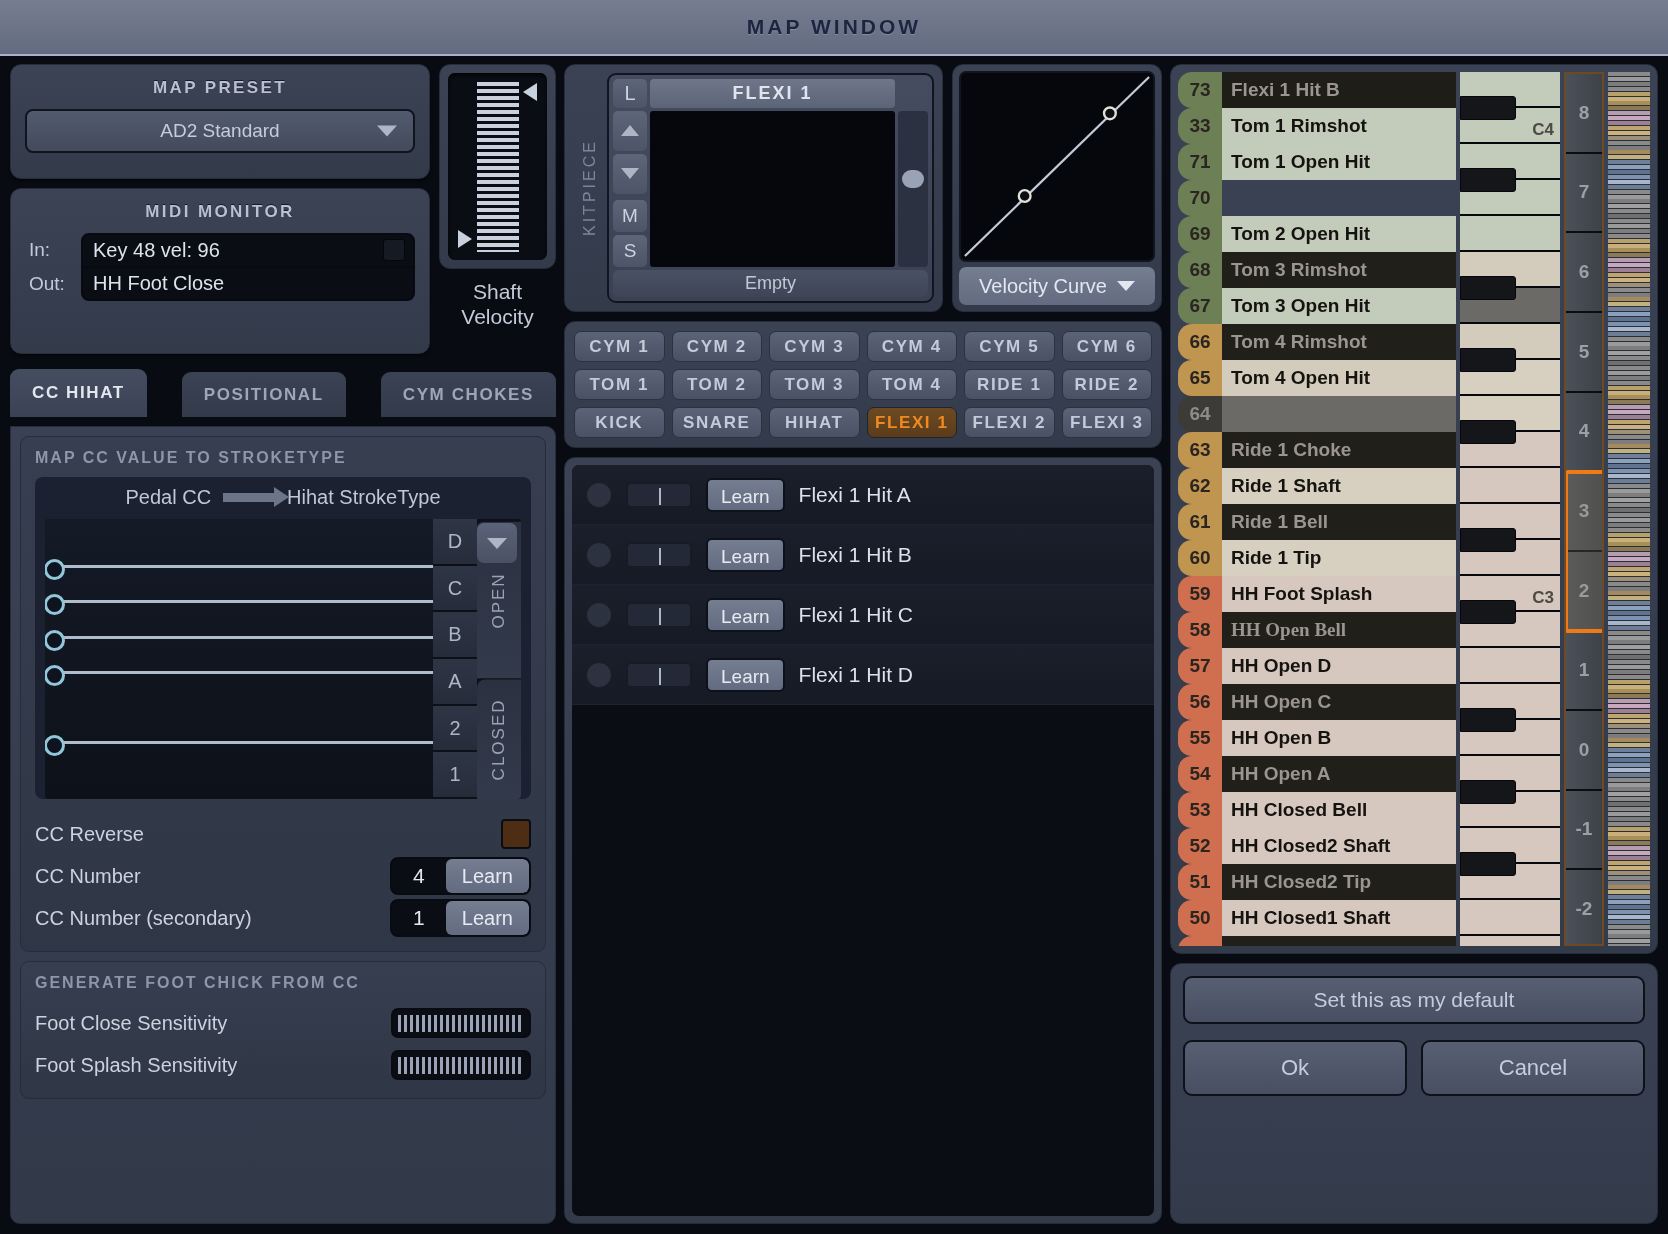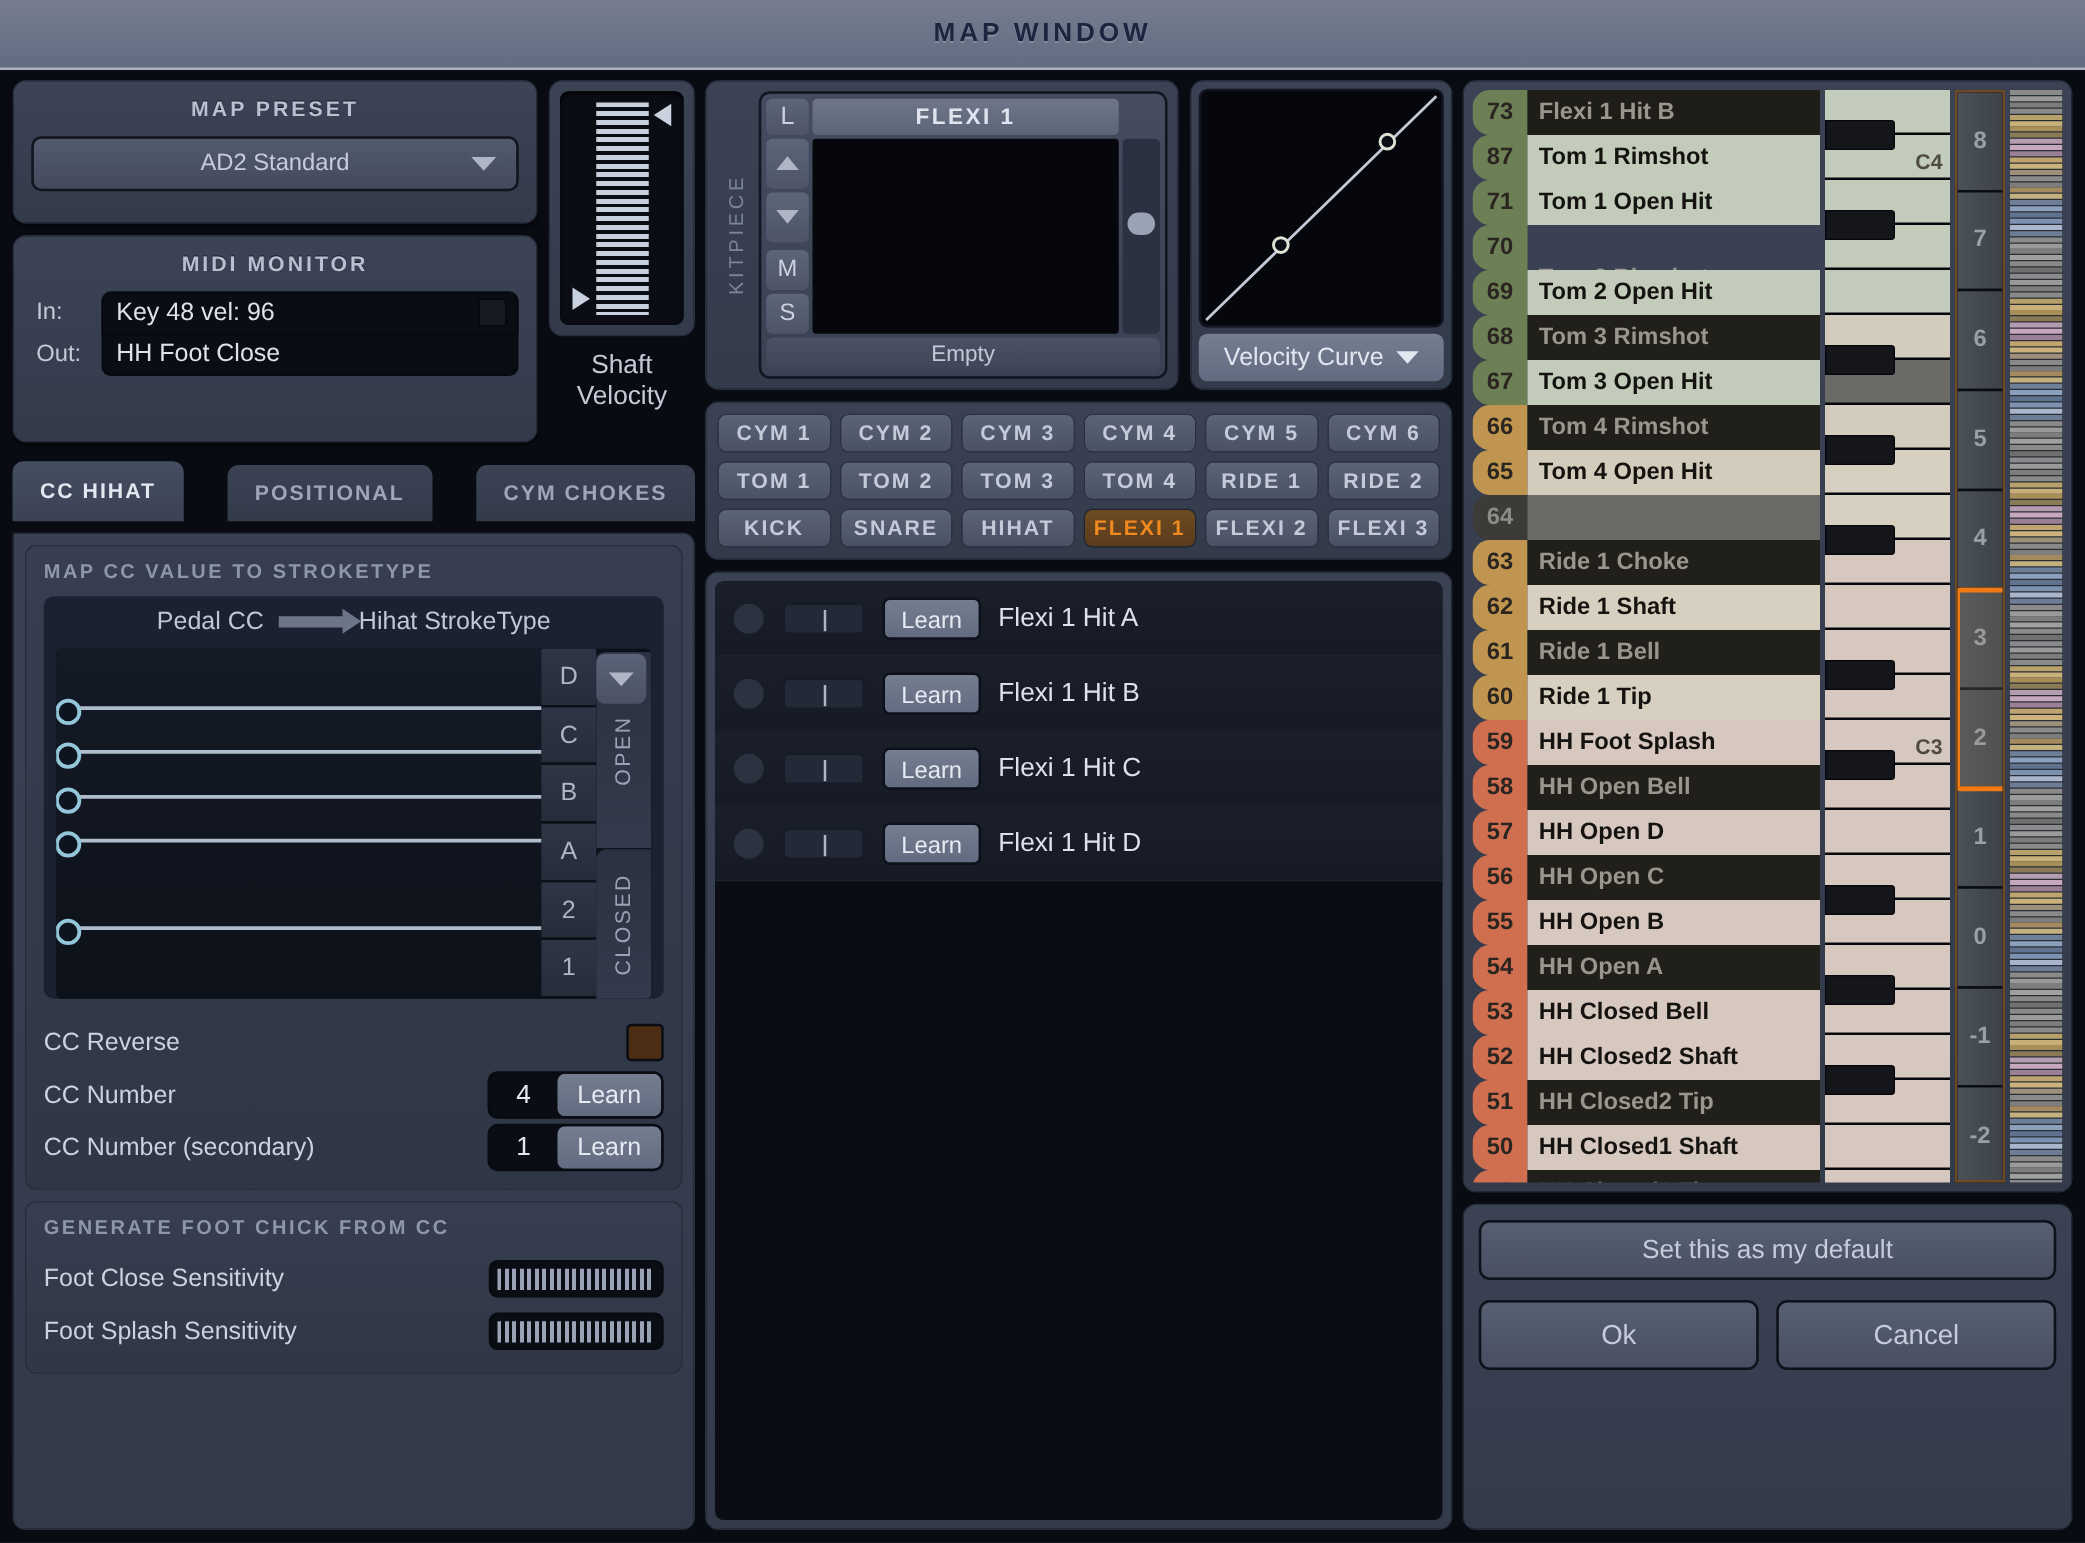--- a/index.html
+++ b/index.html
@@ -658,21 +658,21 @@
 
     <div class="col-right">
 
       <div class="notes-card">
         <div class="notes-list" id="notes">
             <div class="nrow">
               <div class="nnum" style="background: rgb(109, 128, 85);">73</div>
               <div class="nname dark" style="background: rgb(31, 29, 24);">Flexi 1 Hit B</div>
             </div>
             <div class="nrow">
-              <div class="nnum" style="background: rgb(109, 128, 85);">87</div>
+              <div class="nnum" style="background: rgb(109, 128, 85);">33</div>
               <div class="nname lite" style="background: rgb(195, 203, 187);">Tom 1 Rimshot</div>
             </div>
             <div class="nrow">
               <div class="nnum" style="background: rgb(109, 128, 85);">71</div>
               <div class="nname lite" style="background: rgb(195, 203, 187);">Tom 1 Open Hit</div>
             </div>
             <div class="nrow">
               <div class="nnum" style="background: rgb(109, 128, 85);">70</div>
               <div class="nname dark" style="background: rgb(33, 31, 26); margin-top: 43px;">Tom 2 Rimshot</div>
             </div>
@@ -715,21 +715,21 @@
             <div class="nrow">
               <div class="nnum" style="background: rgb(192, 149, 79);">60</div>
               <div class="nname lite" style="background: rgb(215, 207, 192);">Ride 1 Tip</div>
             </div>
             <div class="nrow">
               <div class="nnum" style="background: rgb(207, 111, 79);">59</div>
               <div class="nname lite" style="background: rgb(214, 199, 191);">HH Foot Splash</div>
             </div>
             <div class="nrow">
               <div class="nnum" style="background: rgb(207, 111, 79);">58</div>
-              <div class="nname dark" style="background: rgb(33, 31, 26);">HH Open Bell</div>
+              <div class="nname dark" style="background: rgb(33, 31, 26); font-family: Liberation Serif, serif;">HH Open Bell</div>
             </div>
             <div class="nrow">
               <div class="nnum" style="background: rgb(207, 111, 79);">57</div>
               <div class="nname lite" style="background: rgb(214, 199, 191);">HH Open D</div>
             </div>
             <div class="nrow">
               <div class="nnum" style="background: rgb(207, 111, 79);">56</div>
               <div class="nname dark" style="background: rgb(33, 31, 26);">HH Open C</div>
             </div>
             <div class="nrow">

